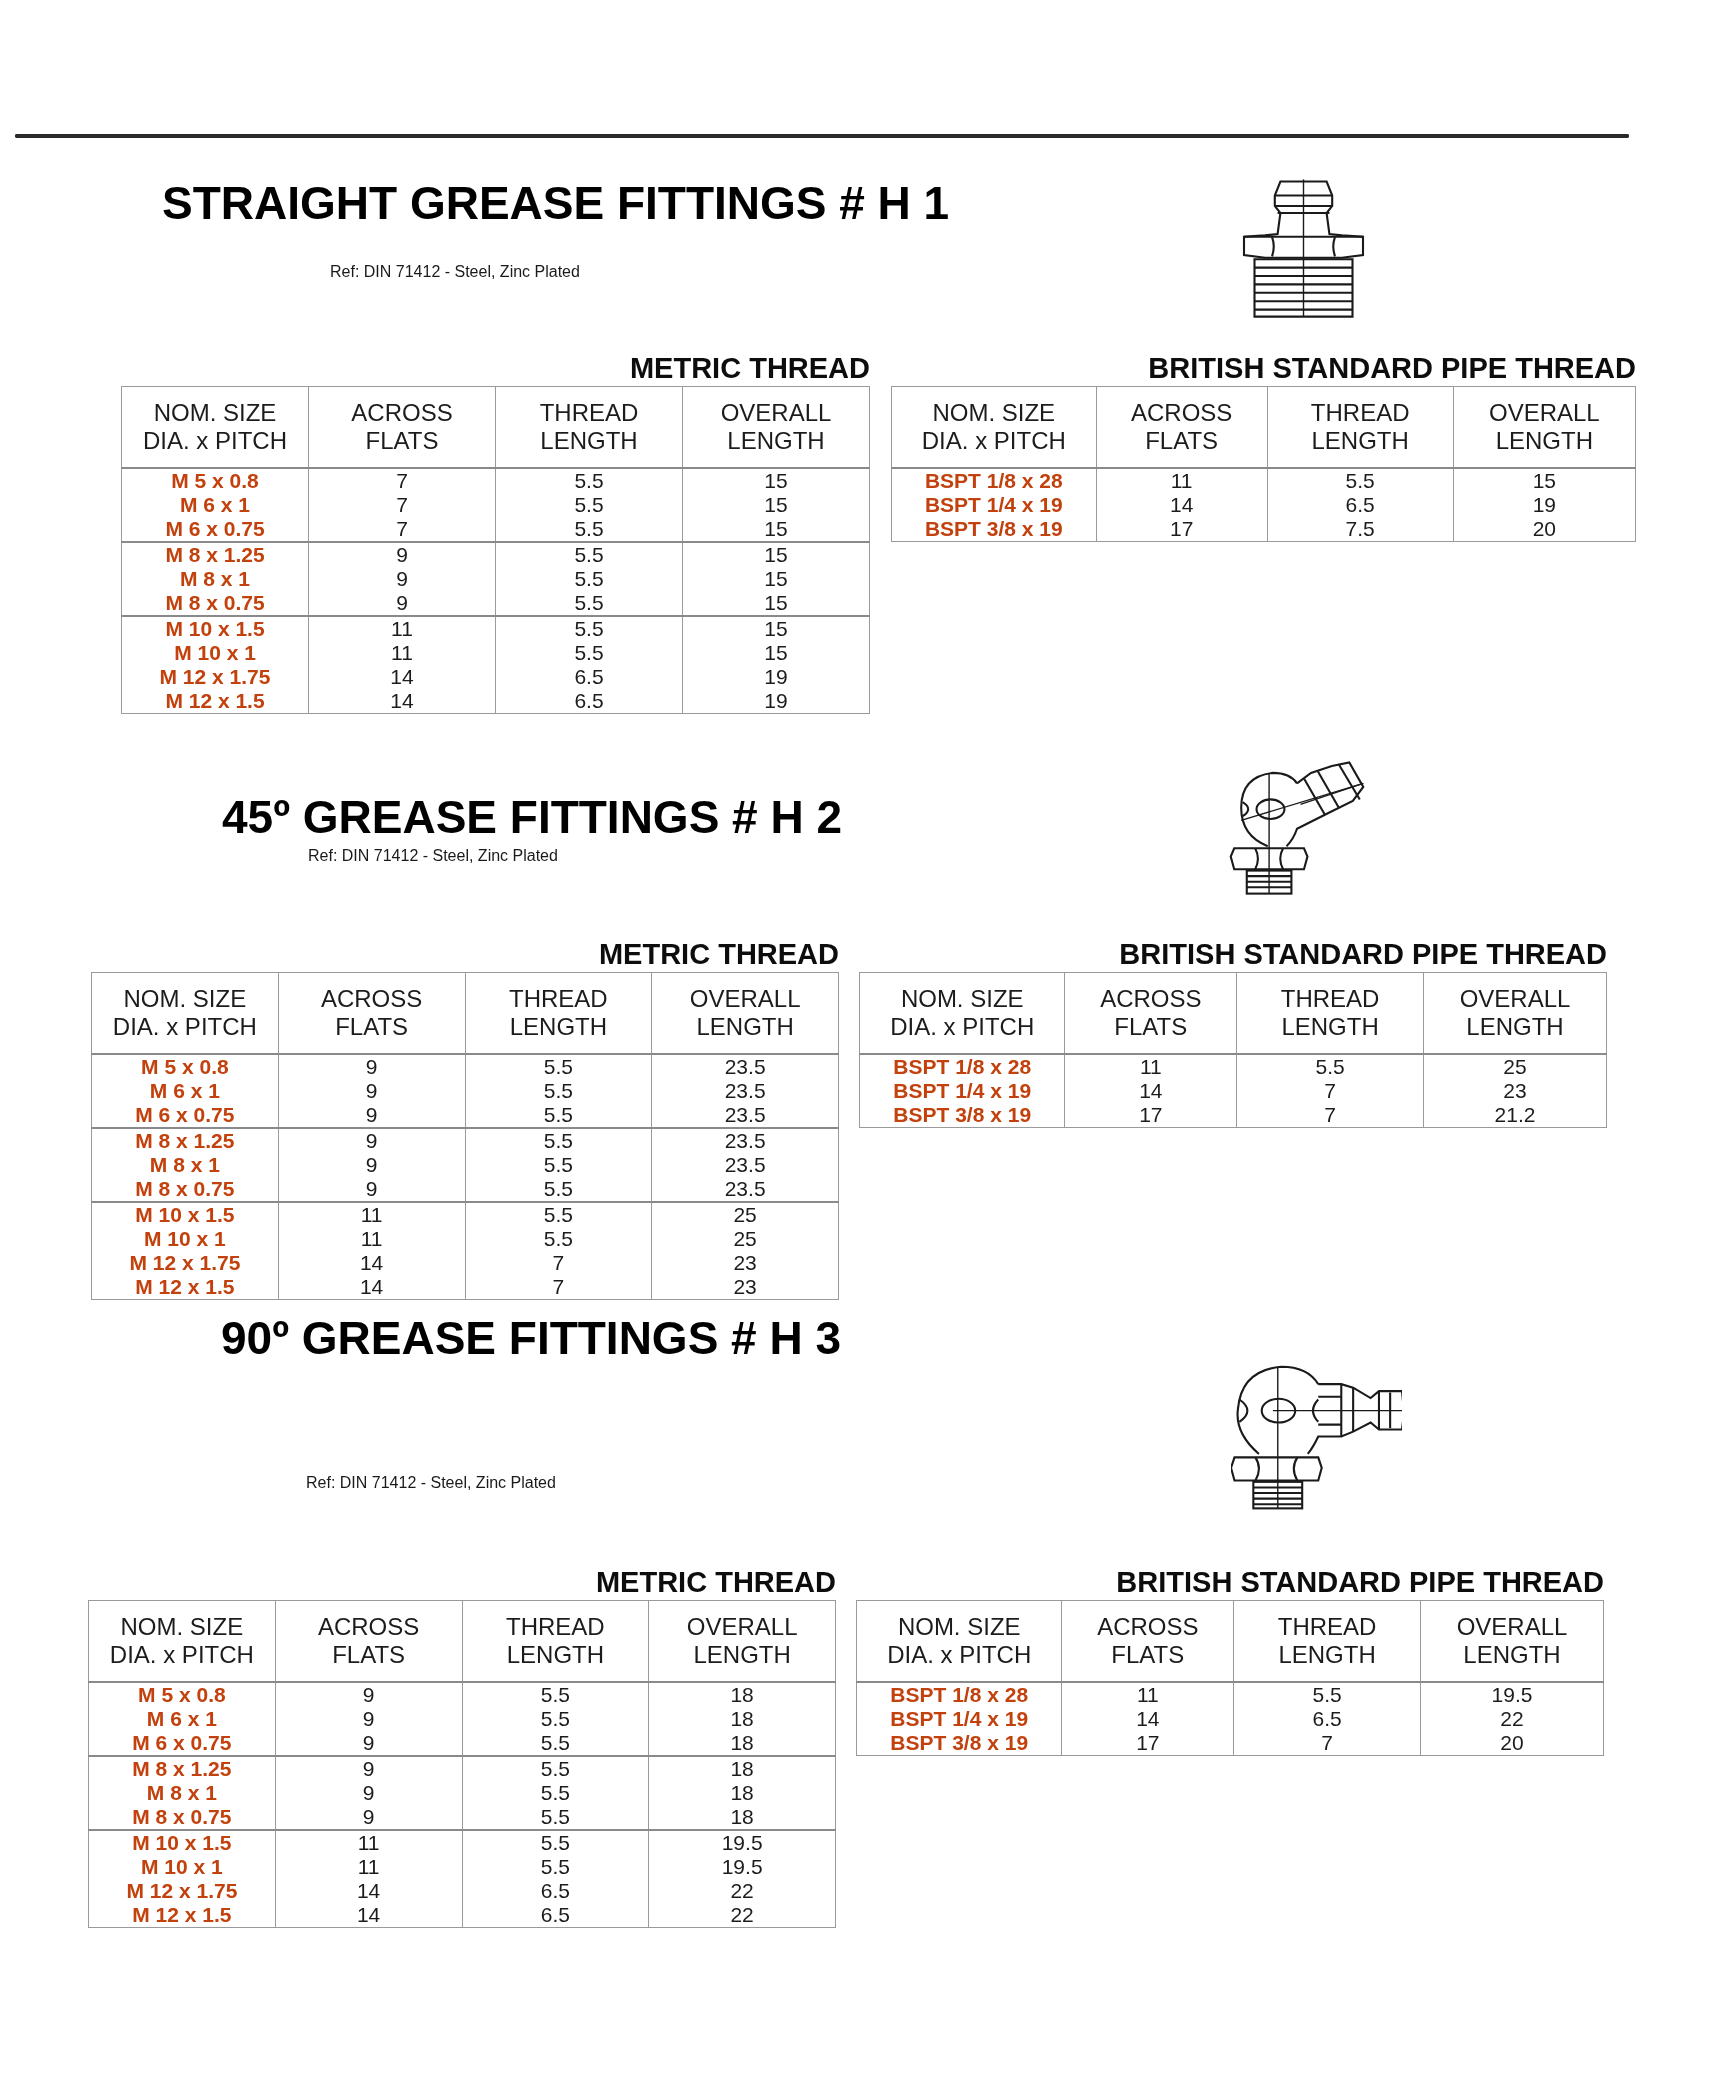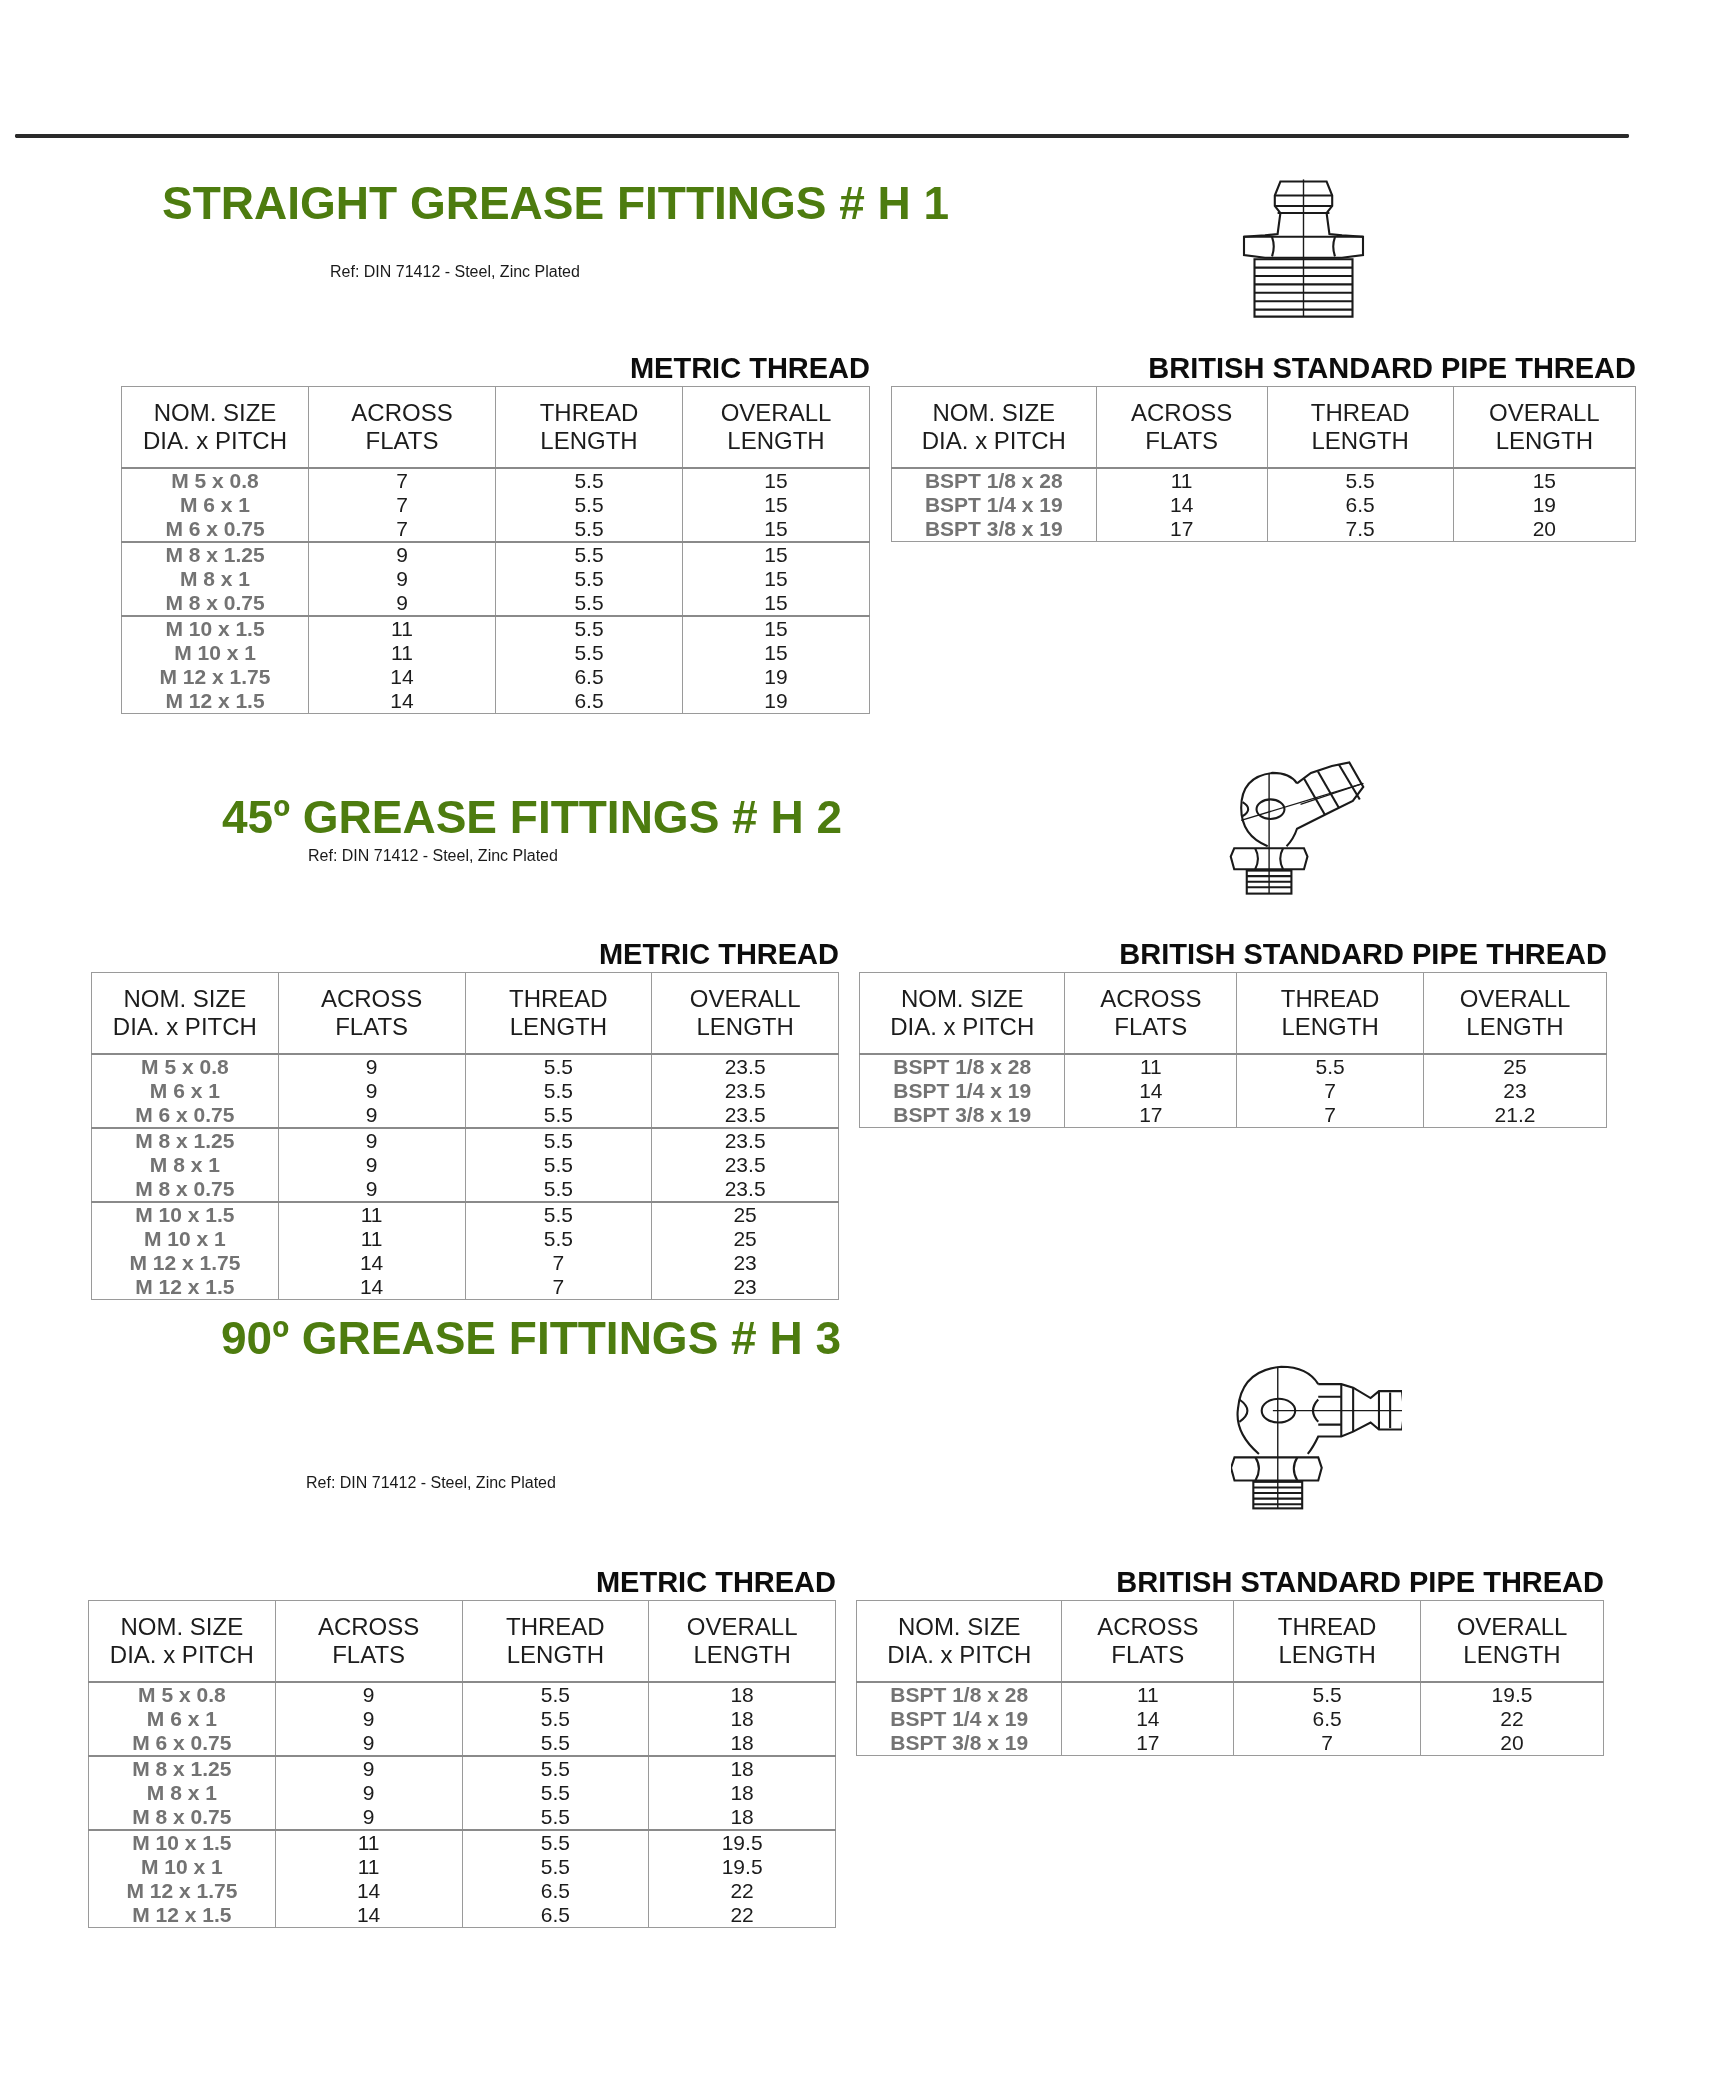--- a/index.html
+++ b/index.html
@@ -1,29 +1,29 @@
 <!DOCTYPE html>
 <html style="font-size:11.2px"><head>
 <meta charset="utf-8">
 <style>
   html, body { margin:0; padding:0; background:#ffffff; }
   body { width:1734px; height:2097px; position:relative; overflow:hidden;
          font-family:"Liberation Sans", "DejaVu Sans", sans-serif; color:#111; }
   .rule { position:absolute; left:15.4px; top:134px; width:1614px; height:3.5px; background:#2a2a2a; border-radius:1.4px; }
-  .title { position:absolute; font-weight:bold; font-size:46px; letter-spacing:0px; color:#4d7c0f; white-space:nowrap; line-height:1; }
+  .title { position:absolute; font-weight:bold; font-size:46px; letter-spacing:0px; color:#000000; white-space:nowrap; line-height:1; }
   .ref { position:absolute; font-size:16px; color:#1a1a1a; white-space:nowrap; line-height:1; }
   .drawing { position:absolute; }
   .drawing svg { width:100%; height:100%; display:block; }
   .tbl-label { position:absolute; font-weight:bold; font-size:29px; color:#0d0d0d; text-align:right; white-space:nowrap; line-height:1; }
   .spec-table { position:absolute; border-collapse:collapse; table-layout:fixed; }
   .spec-table td, .spec-table th { border-left:1.4px solid #9a9a9a; border-right:1.4px solid #9a9a9a; padding:0; text-align:center; }
   .spec-table { border:1.4px solid #9a9a9a; }
   .spec-table th { font-weight:normal; font-size:24px; line-height:28px; height:80px; color:#1c1c1c; border-bottom:2.1px solid #8a8a8a; vertical-align:middle; }
   .spec-table td { font-size:21px; line-height:24px; height:24px; color:#1c1c1c; vertical-align:top; }
-  .spec-table td.size { font-weight:bold; color:#737373; }
+  .spec-table td.size { font-weight:bold; color:#c2410c; }
   .spec-table tr.group-end td { border-bottom:2.1px solid #8a8a8a; }
   .th-line { display:block; }
 </style>
 </head>
 <body>
 
 <div class="rule"></div>
 
 <div class="title" style="left:162px; top:180px;">STRAIGHT GREASE FITTINGS # H 1</div>
 <div class="ref" style="left:330px; top:264px;">Ref: DIN 71412 - Steel, Zinc Plated</div>

